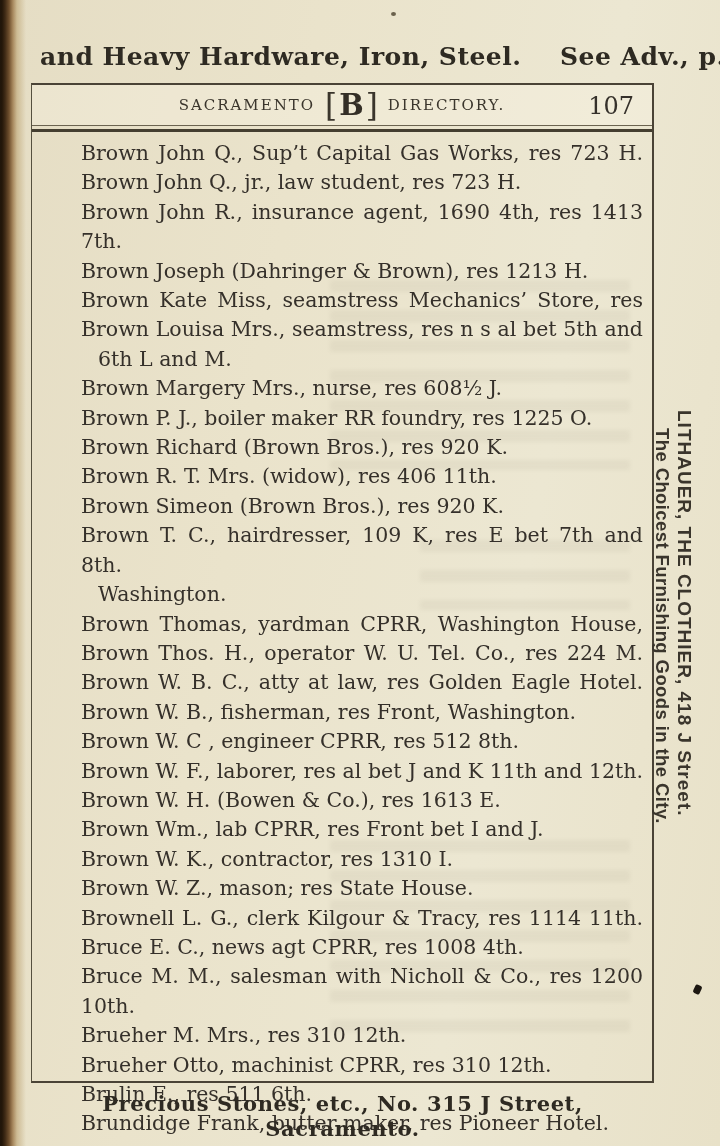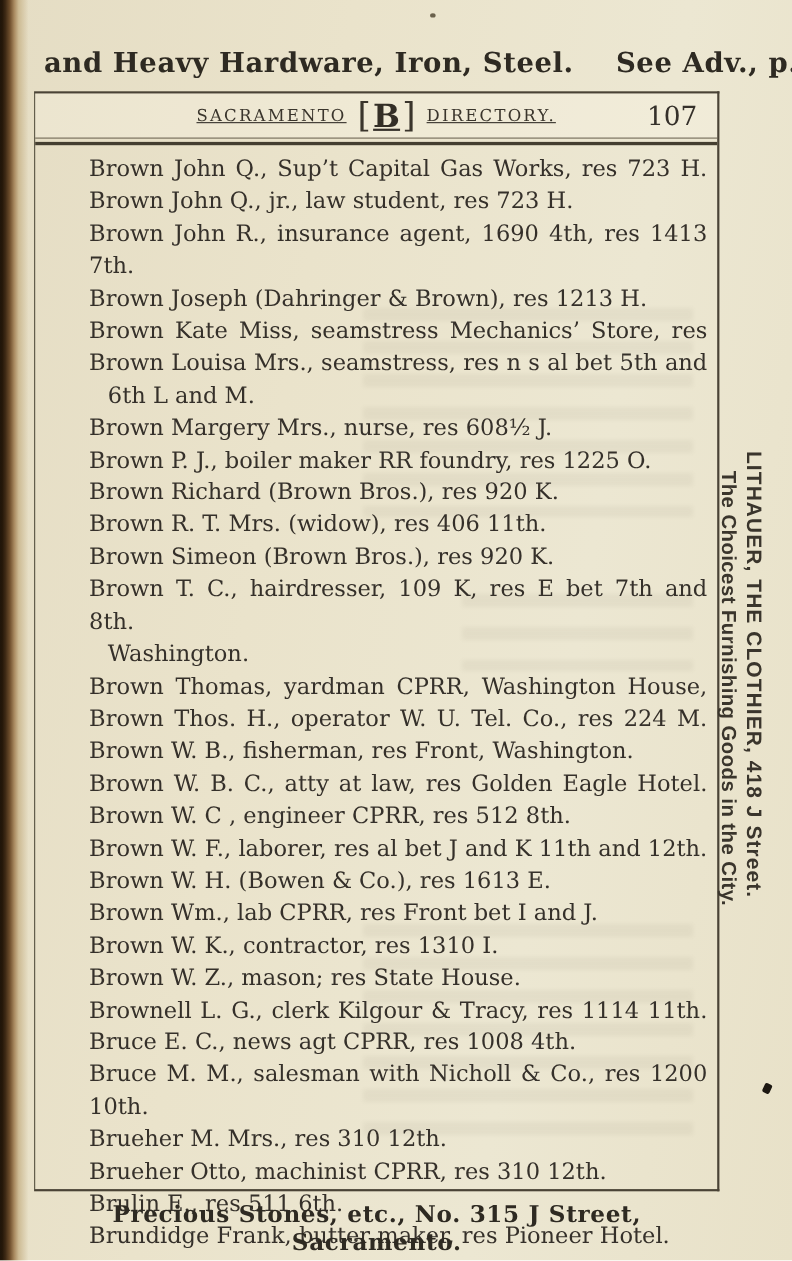--- a/index.html
+++ b/index.html
@@ -26,21 +26,21 @@
     font-size:25px;font-weight:bold;letter-spacing:0.5px;
     color:#2e2a22;white-space:nowrap;}
 
   
   .page-box{position:absolute;left:31px;top:83px;width:623px;height:1000px;
     border-top:2px solid #4a4336;border-left:1px solid #55503f;
     border-right:2px solid #4a4336;border-bottom:2px solid #4a4336;
     box-sizing:border-box;}
 
   .box-header{position:relative;height:40px;display:flex;align-items:center;
-    justify-content:center;background:rgba(255,252,240,0.25);text-decoration:underline;}
+    justify-content:center;background:rgba(255,252,240,0.25);}
   .hdr-word{font-size:15px;letter-spacing:2px;color:#3a352c;}
   .hdr-letter-group{display:flex;align-items:center;margin:0 10px;}
   .hdr-bracket{font-size:31px;font-weight:normal;color:#3a352c;line-height:1;}
   .hdr-letter{font-size:29px;font-weight:bold;color:#332e26;line-height:1;margin:0 2px;}
   .page-number{position:absolute;right:18px;top:7px;font-size:24px;color:#35302a;}
 
   
   .double-rule{height:0;border-top:1px solid #6b6350;margin:0;}
   .double-rule2{height:0;border-top:3px solid #443e30;margin-top:3px;}
 
@@ -137,24 +137,24 @@
           <div class="line j">Brown T. C., hairdresser, 109 K, res E bet 7th and 8th.</div>
         </div>
         <div class="entry">
           <div class="line cont">Washington.</div>
           <div class="line j">Brown Thomas, yardman CPRR, Washington House,</div>
         </div>
         <div class="entry">
           <div class="line j">Brown Thos. H., operator W. U. Tel. Co., res 224 M.</div>
         </div>
         <div class="entry">
+          <div class="line j">Brown W. B. C., atty at law, res Golden Eagle Hotel.</div>
+        </div>
+        <div class="entry">
           <div class="line">Brown W. B., fisherman, res Front, Washington.</div>
-        </div>
-        <div class="entry">
-          <div class="line j">Brown W. B. C., atty at law, res Golden Eagle Hotel.</div>
         </div>
         <div class="entry">
           <div class="line">Brown W. C , engineer CPRR, res 512 8th.</div>
         </div>
         <div class="entry">
           <div class="line j">Brown W. F., laborer, res al bet J and K 11th and 12th.</div>
         </div>
         <div class="entry">
           <div class="line">Brown W. H. (Bowen &amp; Co.), res 1613 E.</div>
         </div>

